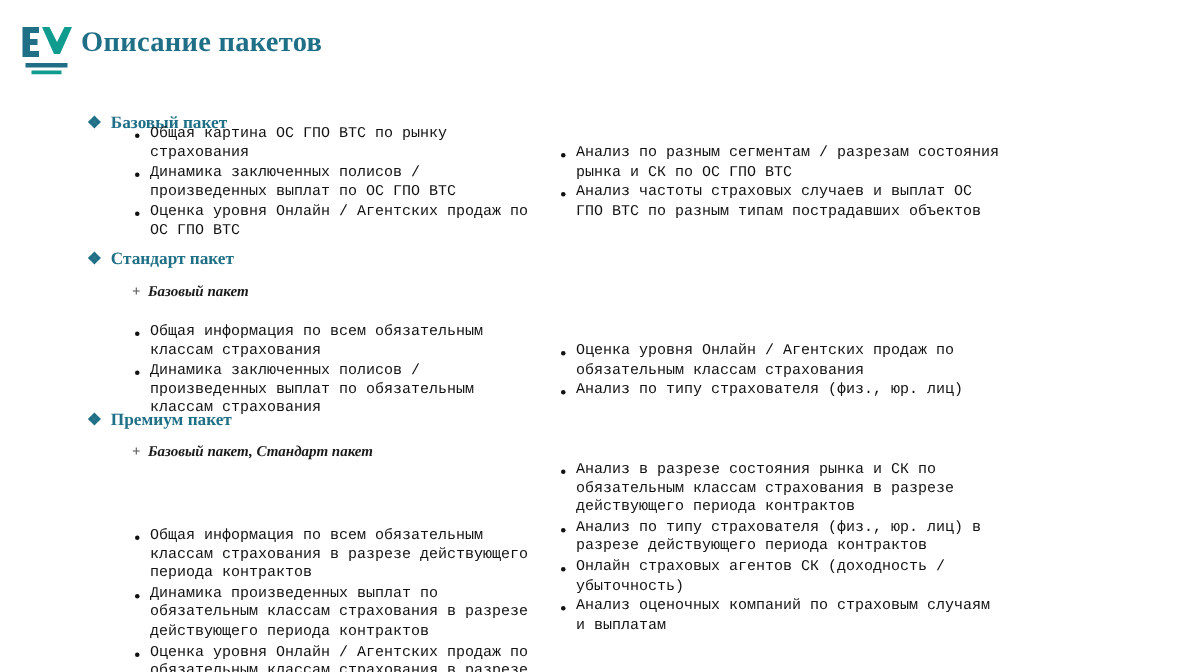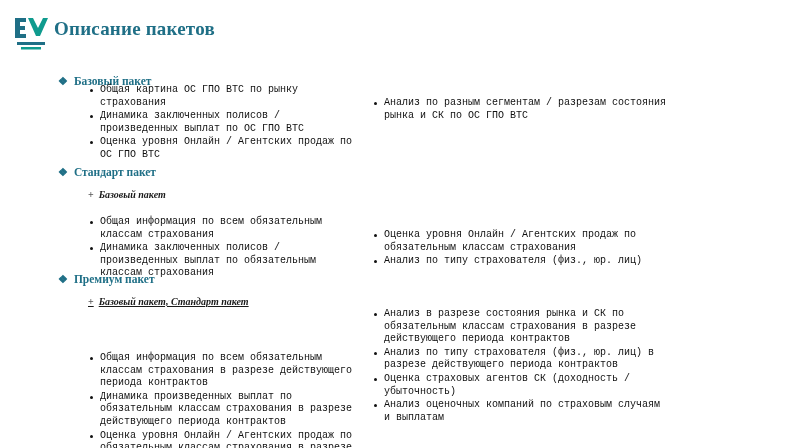--- a/index.html
+++ b/index.html
@@ -121,20 +121,21 @@
 </div>
 
 <ul class="bullets col-left" style="top:84px;">
   <li>Общая картина ОС ГПО ВТС по рынку страхования</li>
   <li>Динамика заключенных полисов / произведенных выплат по ОС ГПО ВТС</li>
   <li>Оценка уровня Онлайн / Агентских продаж по ОС ГПО ВТС</li>
 </ul>
 
 <ul class="bullets col-right" style="top:97px;">
   <li>Анализ по разным сегментам / разрезам состояния рынка и СК по ОС ГПО ВТС</li>
+  <li>Анализ частоты страховых случаев и выплат ОС ГПО ВТС по разным типам пострадавших объектов</li>
 </ul>
 
 <div class="section-head" style="top:166px; left:58px;">
   <span class="diamond">❖</span><span>Стандарт пакет</span>
 </div>
 
 <div class="sub-note" style="top:189px; left:88px;">
   <span class="dash">+</span><span>Базовый пакет</span>
 </div>
 
@@ -145,28 +146,28 @@
 
 <ul class="bullets col-right" style="top:229px;">
   <li>Оценка уровня Онлайн / Агентских продаж по обязательным классам страхования</li>
   <li>Анализ по типу страхователя (физ., юр. лиц)</li>
 </ul>
 
 <div class="section-head" style="top:273px; left:58px;">
   <span class="diamond">❖</span><span>Премиум пакет</span>
 </div>
 
-<div class="sub-note" style="top:296px; left:88px;text-decoration:underline;">
+<div class="sub-note" style="top:296px; left:88px;">
   <span class="dash">+</span><span>Базовый пакет, Стандарт пакет</span>
 </div>
 
 <ul class="bullets col-left" style="top:324px;margin-top:28px;">
   <li>Общая информация по всем обязательным классам страхования в разрезе действующего периода контрактов</li>
   <li>Динамика произведенных выплат по обязательным классам страхования в разрезе действующего периода контрактов</li>
   <li>Оценка уровня Онлайн / Агентских продаж по обязательным классам страхования в разрезе действующего периода контрактов</li>
 </ul>
 
 <ul class="bullets col-right" style="top:308px;">
   <li>Анализ в разрезе состояния рынка и СК по обязательным классам страхования в разрезе действующего периода контрактов</li>
   <li>Анализ по типу страхователя (физ., юр. лиц) в разрезе действующего периода контрактов</li>
-  <li>Оценка страховых агентов СК (доходность / убыточность)</li>
+  <li>Онлайн страховых агентов СК (доходность / убыточность)</li>
   <li>Анализ оценочных компаний по страховым случаям и выплатам</li>
 </ul>
 
 </body></html>

